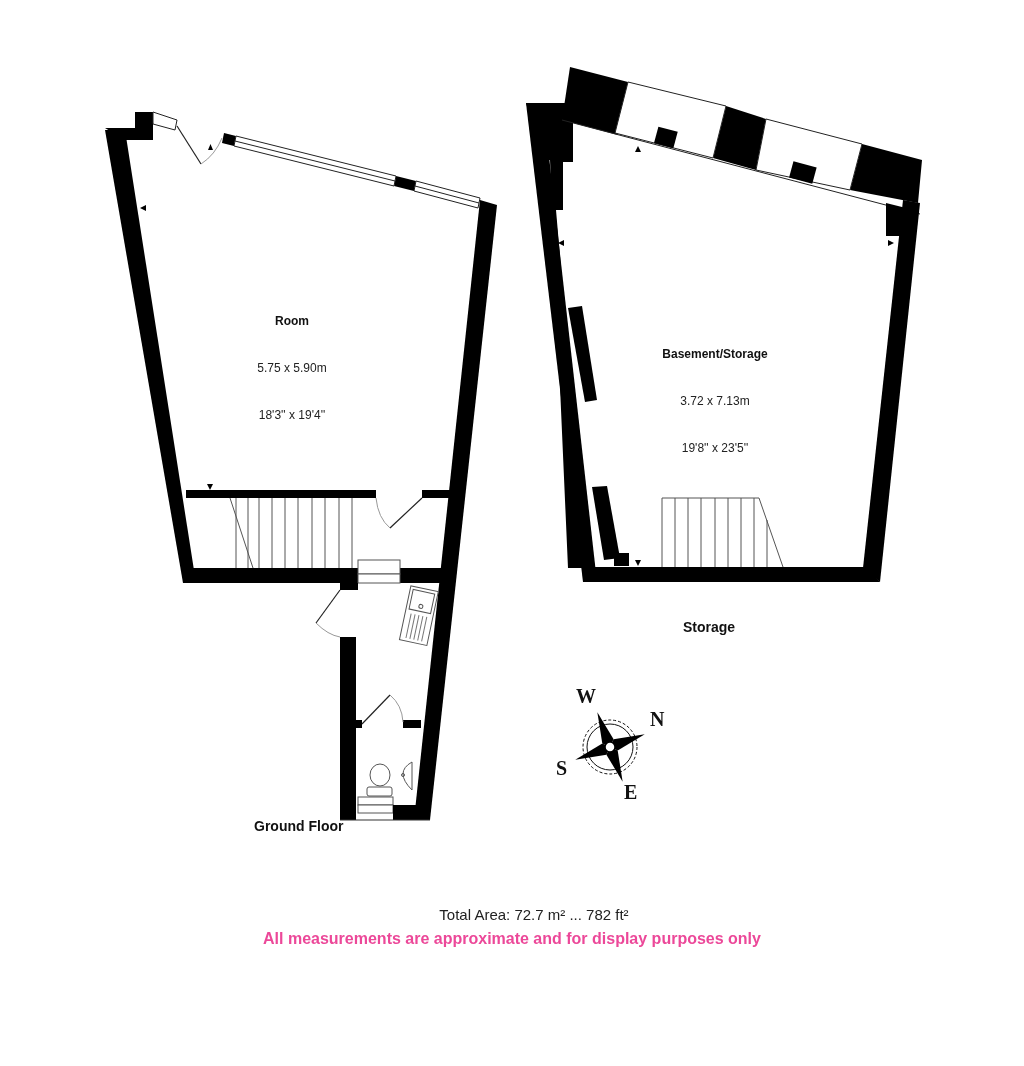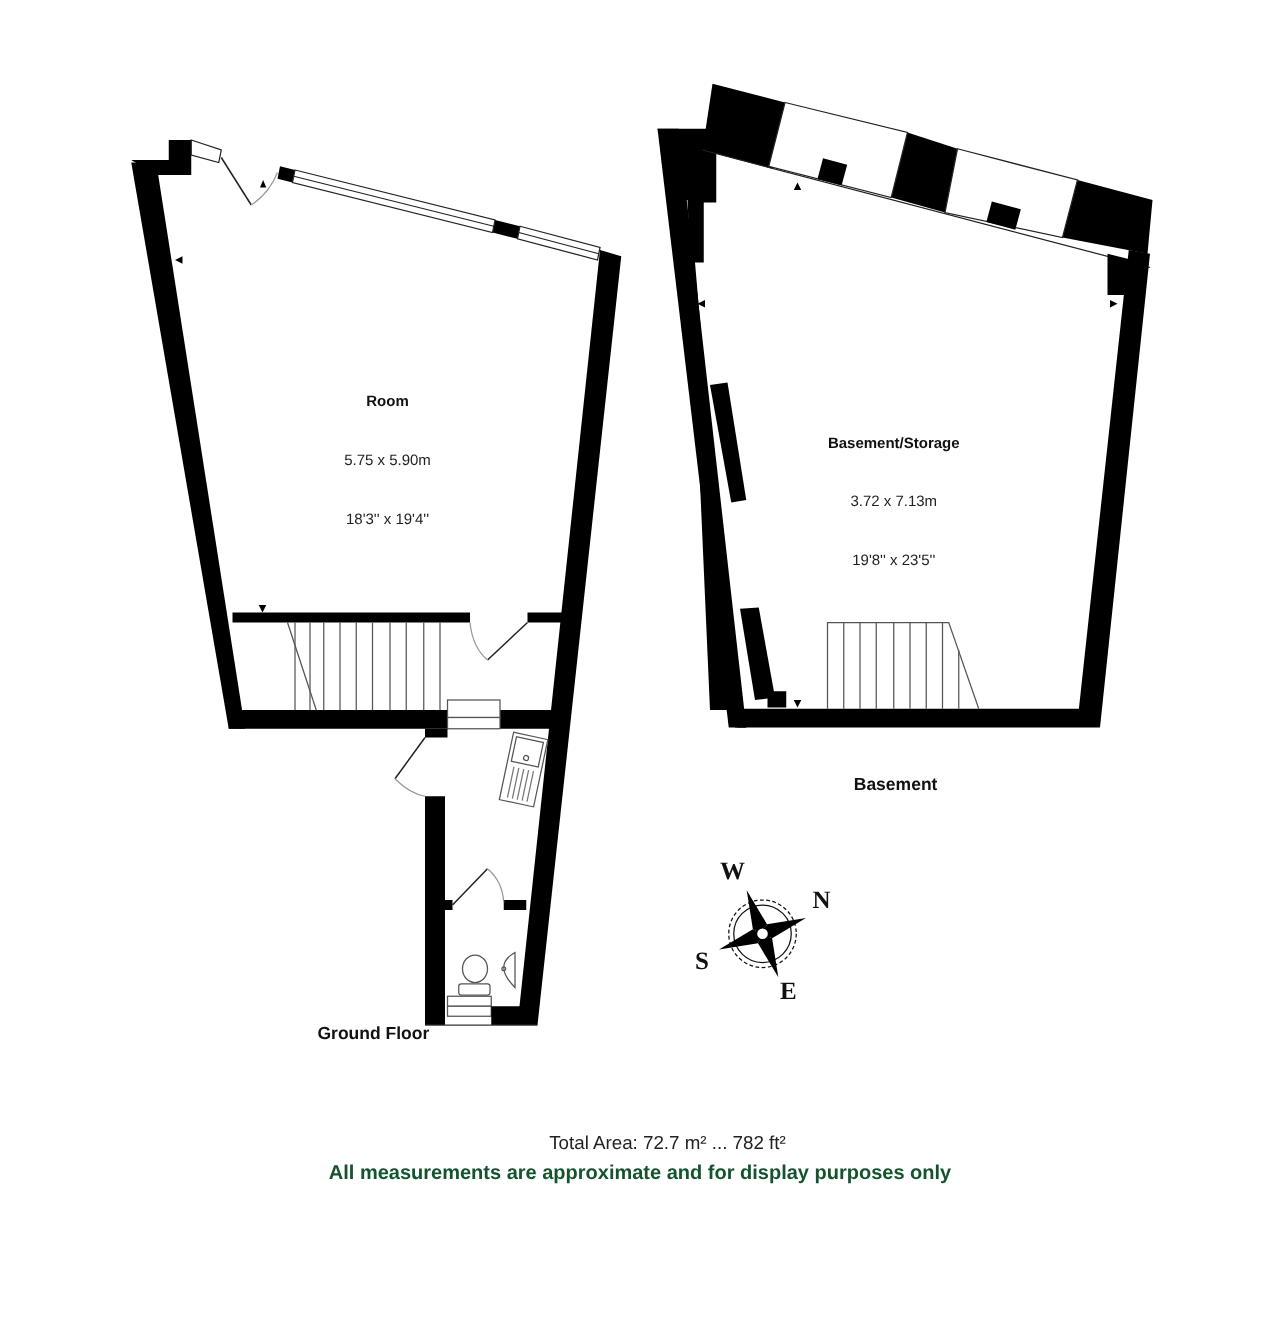--- a/index.html
+++ b/index.html
@@ -5,21 +5,21 @@
   html, body { margin:0; padding:0; background:#ffffff; }
   body { width:1024px; height:1066px; position:relative; overflow:hidden;
          font-family:"Liberation Sans", sans-serif; color:#111; }
   svg.plan { position:absolute; left:0; top:0; }
   .lbl { position:absolute; text-align:center; line-height:1.25; }
   .room-name { font-weight:bold; font-size:12px; color:#111; }
   .room-dim { font-size:12px; color:#222;margin-top:32px; }
   .floor-label { position:absolute; font-weight:bold; font-size:14px; color:#111; }
   .footer { position:absolute; left:0; width:1024px; text-align:center; }
   .total { top:906px; font-size:15px; color:#222;padding-left:22px; }
-  .disclaimer { top:930px; font-size:16px; font-weight:bold; color:#14532d; }
+  .disclaimer { top:930px; font-size:16px; font-weight:bold; color:#ec4899; }
   .compass-letter { font-family:"Liberation Serif", serif; font-weight:bold; font-size:20px; fill:#111; }
 </style>
 </head>
 <body>
 
 <svg class="plan" width="1024" height="1066" viewBox="0 0 1024 1066">
 
   <g>
 
     <polygon points="105,130 125,130 196,583 183,583" fill="#000"></polygon>
@@ -158,29 +158,29 @@
       <polygon points="647,747 616,753 610,747 616,741" fill="#000"></polygon>
     </g>
     <circle cx="610" cy="747" r="5" fill="#fff" stroke="#000" stroke-width="1.5"></circle>
     <text class="compass-letter" x="576" y="703">W</text>
     <text class="compass-letter" x="650" y="726">N</text>
     <text class="compass-letter" x="556" y="775">S</text>
     <text class="compass-letter" x="624" y="799">E</text>
   </g>
 </svg>
 
-<div class="lbl" style="left:240px; top:314px; width:140px;">
+<div class="lbl" style="left:222px; top:314px; width:140px;">
   <div class="room-name">Room</div>
   <div class="room-dim">5.75 x 5.90m</div>
   <div class="room-dim">18'3'' x 19'4''</div>
 </div>
 
 <div class="lbl" style="left:630px; top:347px; width:170px;">
   <div class="room-name">Basement/Storage</div>
   <div class="room-dim">3.72 x 7.13m</div>
   <div class="room-dim">19'8'' x 23'5''</div>
 </div>
 
 <div class="floor-label" style="left:254px; top:818px;">Ground Floor</div>
-<div class="floor-label" style="left:683px; top:619px;">Basement</div>
+<div class="floor-label" style="left:683px; top:619px;">Storage</div>
 
 <div class="footer total">Total Area: 72.7 m² ... 782 ft²</div>
 <div class="footer disclaimer">All measurements are approximate and for display purposes only</div>
 
 </body></html>

